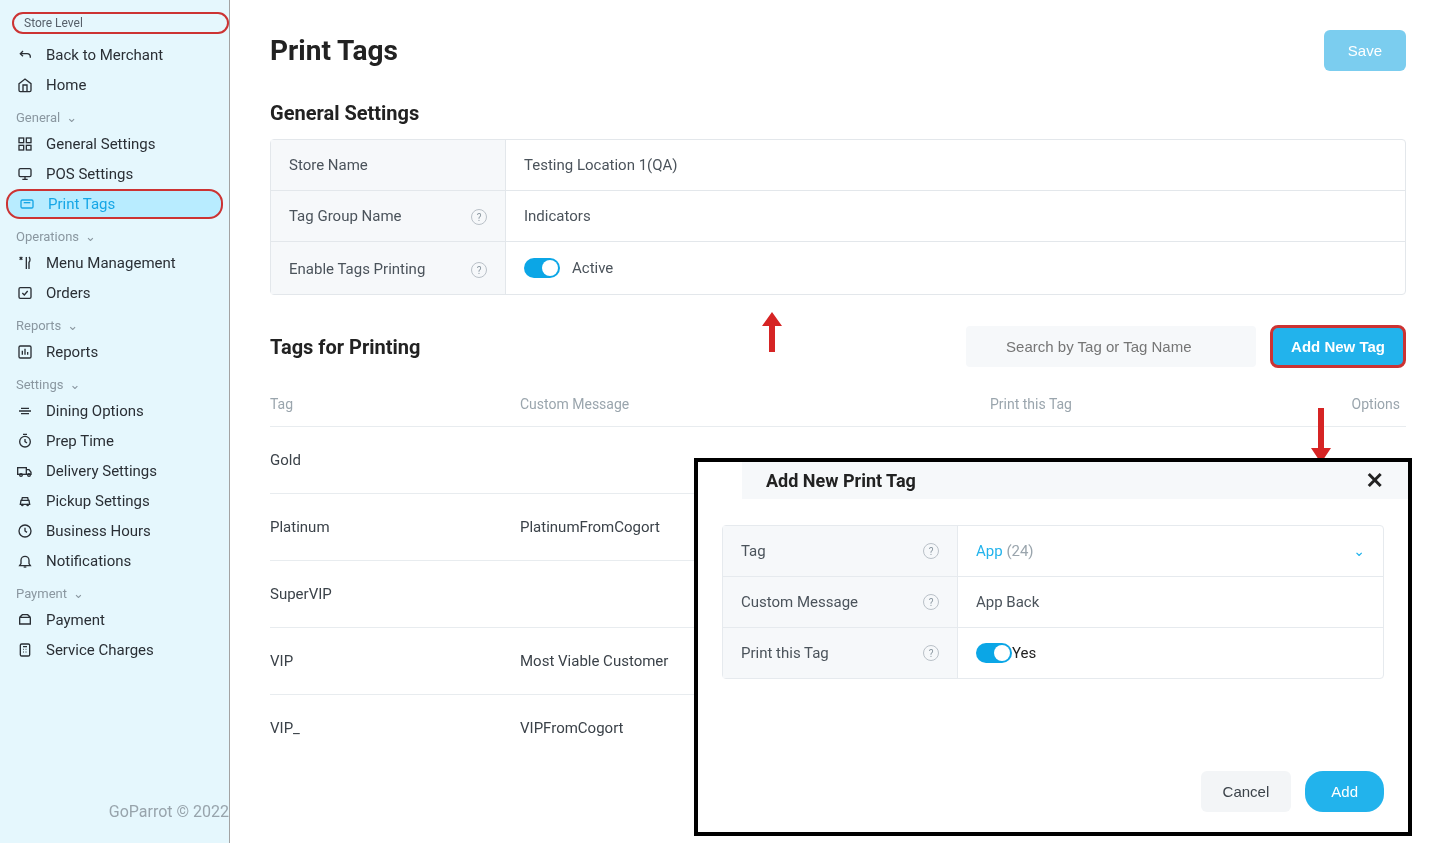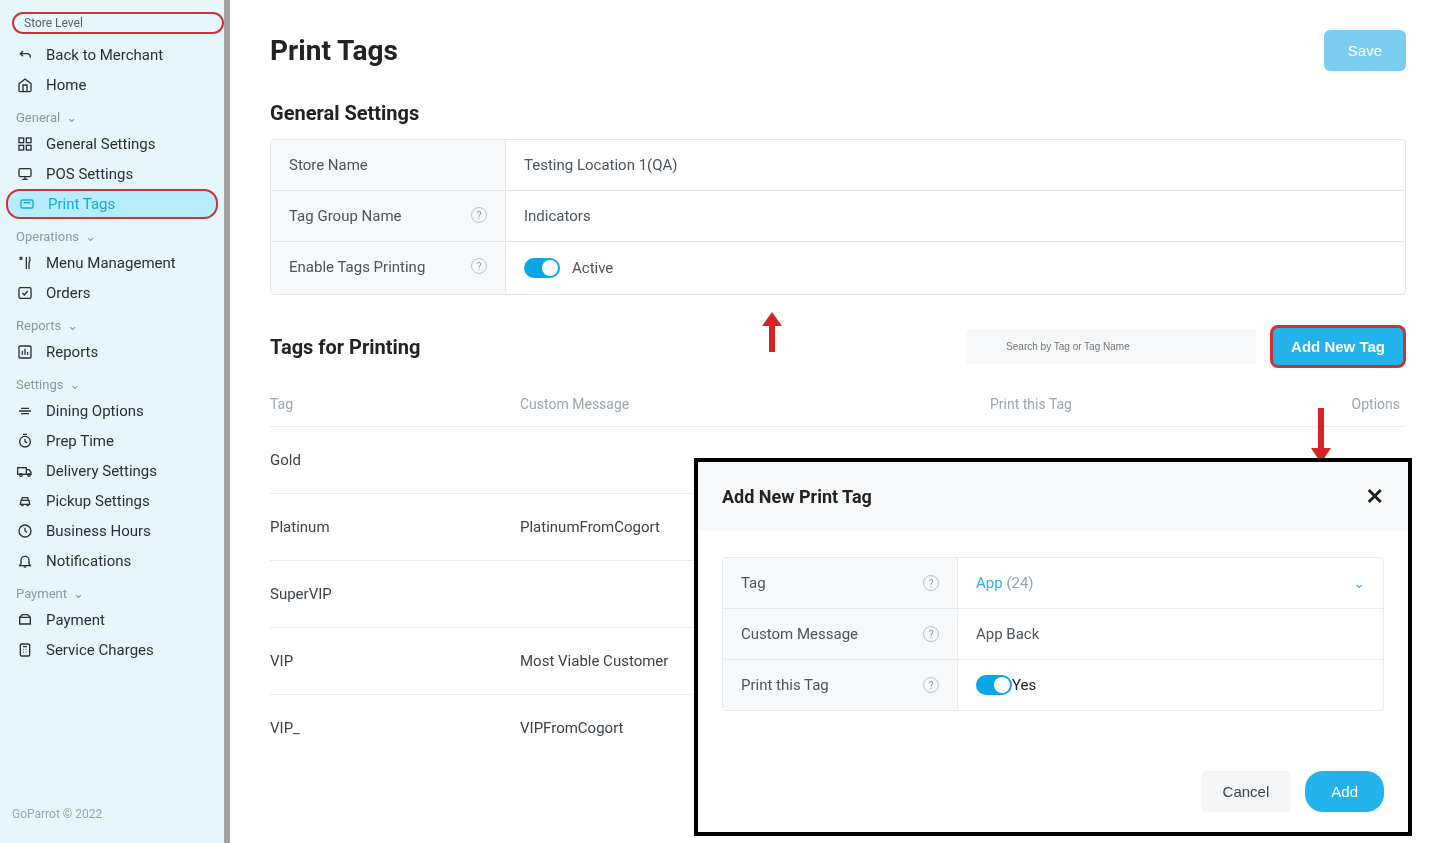--- a/index.html
+++ b/index.html
@@ -10,21 +10,21 @@
   width: 1446px;
   height: 843px;
   overflow: hidden;
   position: relative;
 }
 .layout { display: flex; height: 100%; }
 .sidebar {
   width: 230px;
   background: #e5f7fd;
   padding: 12px 0 10px 0;
-  border-right: 6px solid #a3a3a3;
+  border-right: 1px solid #a3a3a3;
   display: flex;
   flex-direction: column;
 }
 .store-level-badge {
   display: inline-block;
   border: 2px solid #cc3333;
   border-radius: 12px;
   padding: 2px 10px;
   font-size: 12px;
   color: #57606a;
@@ -60,24 +60,24 @@
   width: 18px;
   height: 18px;
   display: inline-flex;
   align-items: center;
   justify-content: center;
   color: #2a2f35;
 }
 .nav-item.active .nav-icon { color: #16a6e6; }
 .footer-text {
   margin-top: auto;
-  text-align: left;
-  font-size: 12px;
+  text-align: right;
+  font-size: 16px;
   color: #98a4ac;
-  padding: 12px 12px;
+  padding: 12px 0;
 }
 .main {
   flex: 1;
   padding: 30px 40px;
   overflow: auto;
   position: relative;
 }
 .page-header {
   display: flex;
   justify-content: space-between;
@@ -104,21 +104,21 @@
 .settings-row { display: flex; border-bottom: 1px solid #e3e7eb; }
 .settings-row:last-child { border-bottom: none; }
 .settings-label {
   width: 235px;
   background: #f6f8fa;
   padding: 16px 18px;
   font-size: 15px;
   color: #4b535b;
   border-right: 1px solid #e3e7eb;
   display: flex;
-  align-items: flex-start;
+  align-items: flex-end;
   gap: 10px;
   justify-content: space-between;
 }
 .settings-value {
   flex: 1;
   padding: 16px 18px;
   font-size: 15px;
   color: #4b535b;
   display: flex;
   align-items: center;
@@ -150,21 +150,21 @@
   justify-content: space-between;
   align-items: center;
   margin-top: 30px;
 }
 .search-box {
   width: 290px;
   background: #f6f8fa;
   border: none;
   border-radius: 4px;
   padding: 12px 14px 12px 40px;
-  font-size: 10px;
+  font-size: 15px;
   color: #8a97a0;
   position: relative;
 }
 .search-wrap { position: relative; }
 .search-wrap .search-icon {
   position: absolute; left: 12px; top: 50%; transform: translateY(-50%);
   color: #8a97a0;
 }
 .add-tag-btn {
   background: #22b3ec;
@@ -202,24 +202,25 @@
 }
 .modal {
   position: absolute;
   left: 694px; top: 458px;
   width: 718px; height: 378px;
   background: #fff;
   border: 4px solid #000;
 }
 .modal-header {
   background: #f6f8fa;
-  padding: 22px 24px;
+  padding: 6px 24px;
   display: flex;
   justify-content: space-between;
   align-items: center;
+  margin-left: 44px;
 }
 .modal-title { font-size: 18px; font-weight: 700; }
 .modal-close { font-size: 22px; font-weight: 700; cursor: pointer; }
 .modal-body { padding: 26px 24px 0 24px; }
 .form-table {
   border: 1px solid #e6eaee;
   border-radius: 4px;
 }
 .form-row { display: flex; border-bottom: 1px solid #e6eaee; }
 .form-row:last-child { border-bottom: none; }

